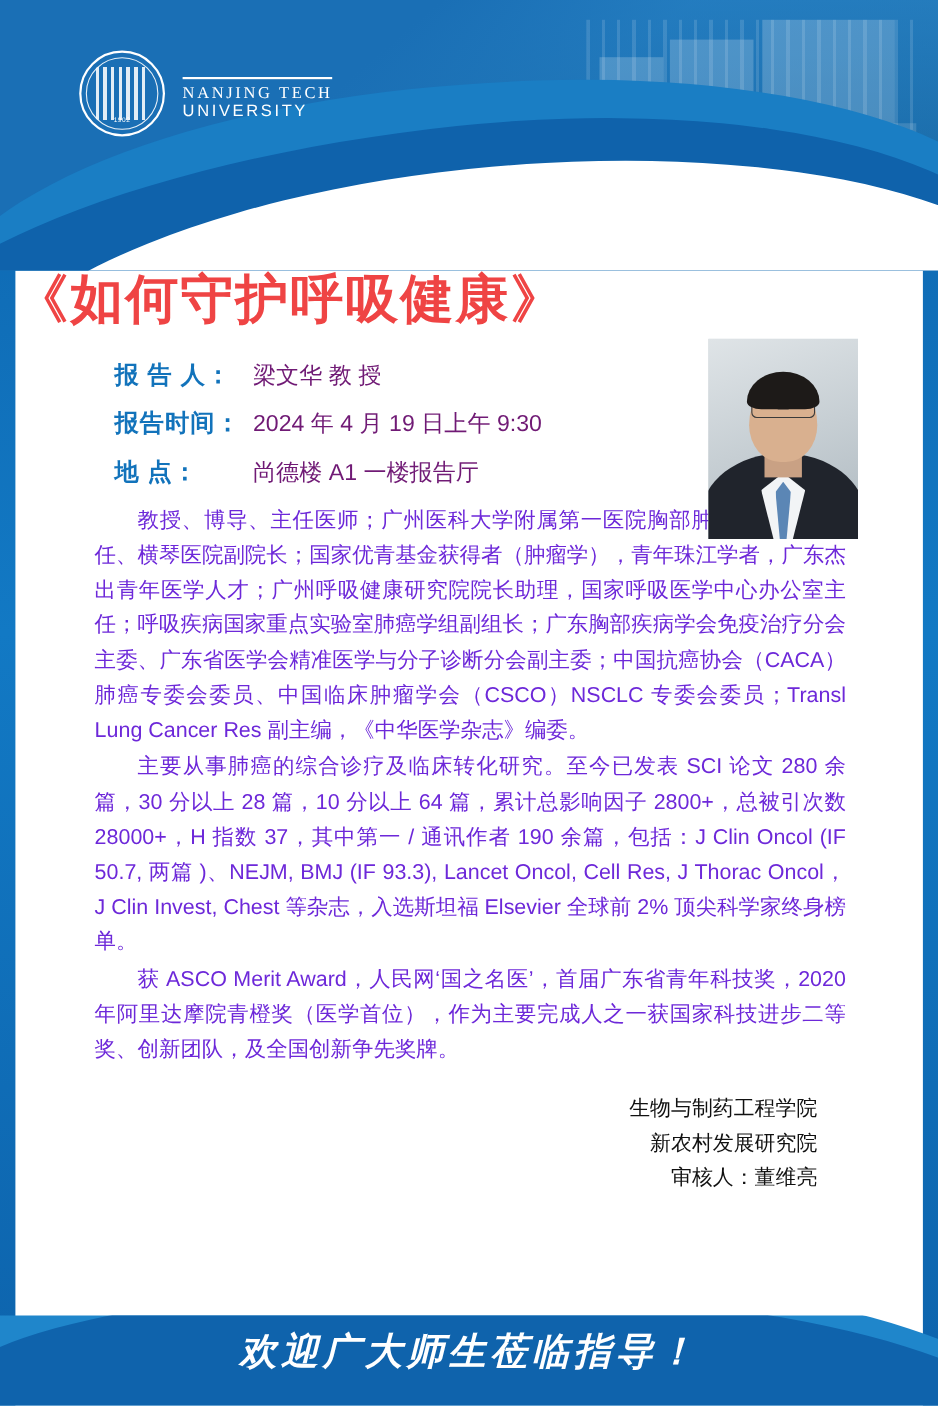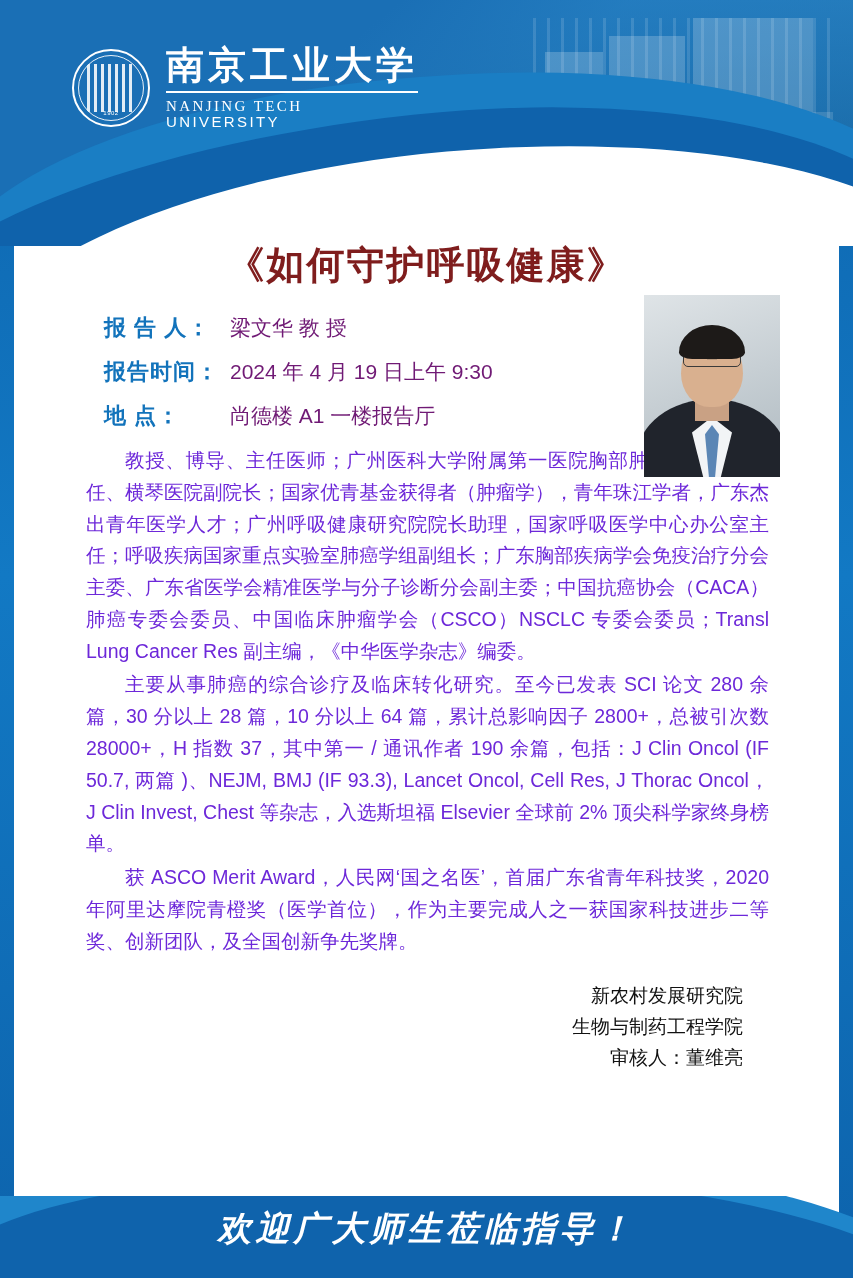--- a/index.html
+++ b/index.html
@@ -160,25 +160,25 @@
     margin-top: 0;
   }
 
   
   .content {
     position: absolute;
     left: 14px; top: 226px;
     width: 825px;
   }
   .title {
-    text-align: center;
-    color: #7f1d1d;
+    text-align: left;
+    color: #ef4444;
     font-family: "Liberation Serif", serif;
     font-weight: 700;
-    font-size: 38px;
+    font-size: 48px;
     letter-spacing: 2px;
     margin: 14px 0 22px 0;
   }
 
   .meta {
     position: relative;
     margin: 4px 0 0 90px;
     width: 640px;
   }
   .meta-row {
@@ -351,21 +351,20 @@
     <div class="wave-b"></div>
     <div class="wave-c"></div>
     <div class="header-curve-shadow"></div>
 
     <div class="logo-wrap">
       <div class="seal">
         <div class="seal-inner"></div>
         <div class="seal-year">1902</div>
       </div>
       <div class="logo-text">
-        <span class="logo-cn">南京工业大学</span>
         <div class="logo-rule"></div>
         <span class="logo-en">NANJING TECH</span>
         <span class="logo-en2">UNIVERSITY</span>
       </div>
     </div>
   </div>
 
   <div class="content">
 
     <div class="title">《如何守护呼吸健康》</div>
@@ -400,22 +399,22 @@
     </div>
 
 
     <div class="bio">
       <p>教授、博导、主任医师；广州医科大学附属第一医院胸部肿瘤综合病区主任、横琴医院副院长；国家优青基金获得者（肿瘤学），青年珠江学者，广东杰出青年医学人才；广州呼吸健康研究院院长助理，国家呼吸医学中心办公室主任；呼吸疾病国家重点实验室肺癌学组副组长；广东胸部疾病学会免疫治疗分会主委、广东省医学会精准医学与分子诊断分会副主委；中国抗癌协会（CACA）肺癌专委会委员、中国临床肿瘤学会（CSCO）NSCLC 专委会委员；Transl Lung Cancer Res 副主编，《中华医学杂志》编委。</p>
       <p>主要从事肺癌的综合诊疗及临床转化研究。至今已发表 SCI 论文 280 余篇，30 分以上 28 篇，10 分以上 64 篇，累计总影响因子 2800+，总被引次数 28000+，H 指数 37，其中第一 / 通讯作者 190 余篇，包括：J Clin Oncol (IF 50.7, 两篇 )、NEJM, BMJ (IF 93.3), Lancet Oncol, Cell Res, J Thorac Oncol，J Clin Invest, Chest 等杂志，入选斯坦福 Elsevier 全球前 2% 顶尖科学家终身榜单。</p>
       <p>获 ASCO Merit Award，人民网‘国之名医’，首届广东省青年科技奖，2020 年阿里达摩院青橙奖（医学首位），作为主要完成人之一获国家科技进步二等奖、创新团队，及全国创新争先奖牌。</p>
     </div>
 
     <div class="signoff">
+      <div>生物与制药工程学院</div>
       <div>新农村发展研究院</div>
-      <div>生物与制药工程学院</div>
       <div>审核人：董维亮</div>
     </div>
   </div>
 
   <div class="footer">
     <div class="foot-wave1"></div>
     <div class="foot-wave2"></div>
     <div class="foot-text">欢迎广大师生莅临指导！</div>
   </div>
 

